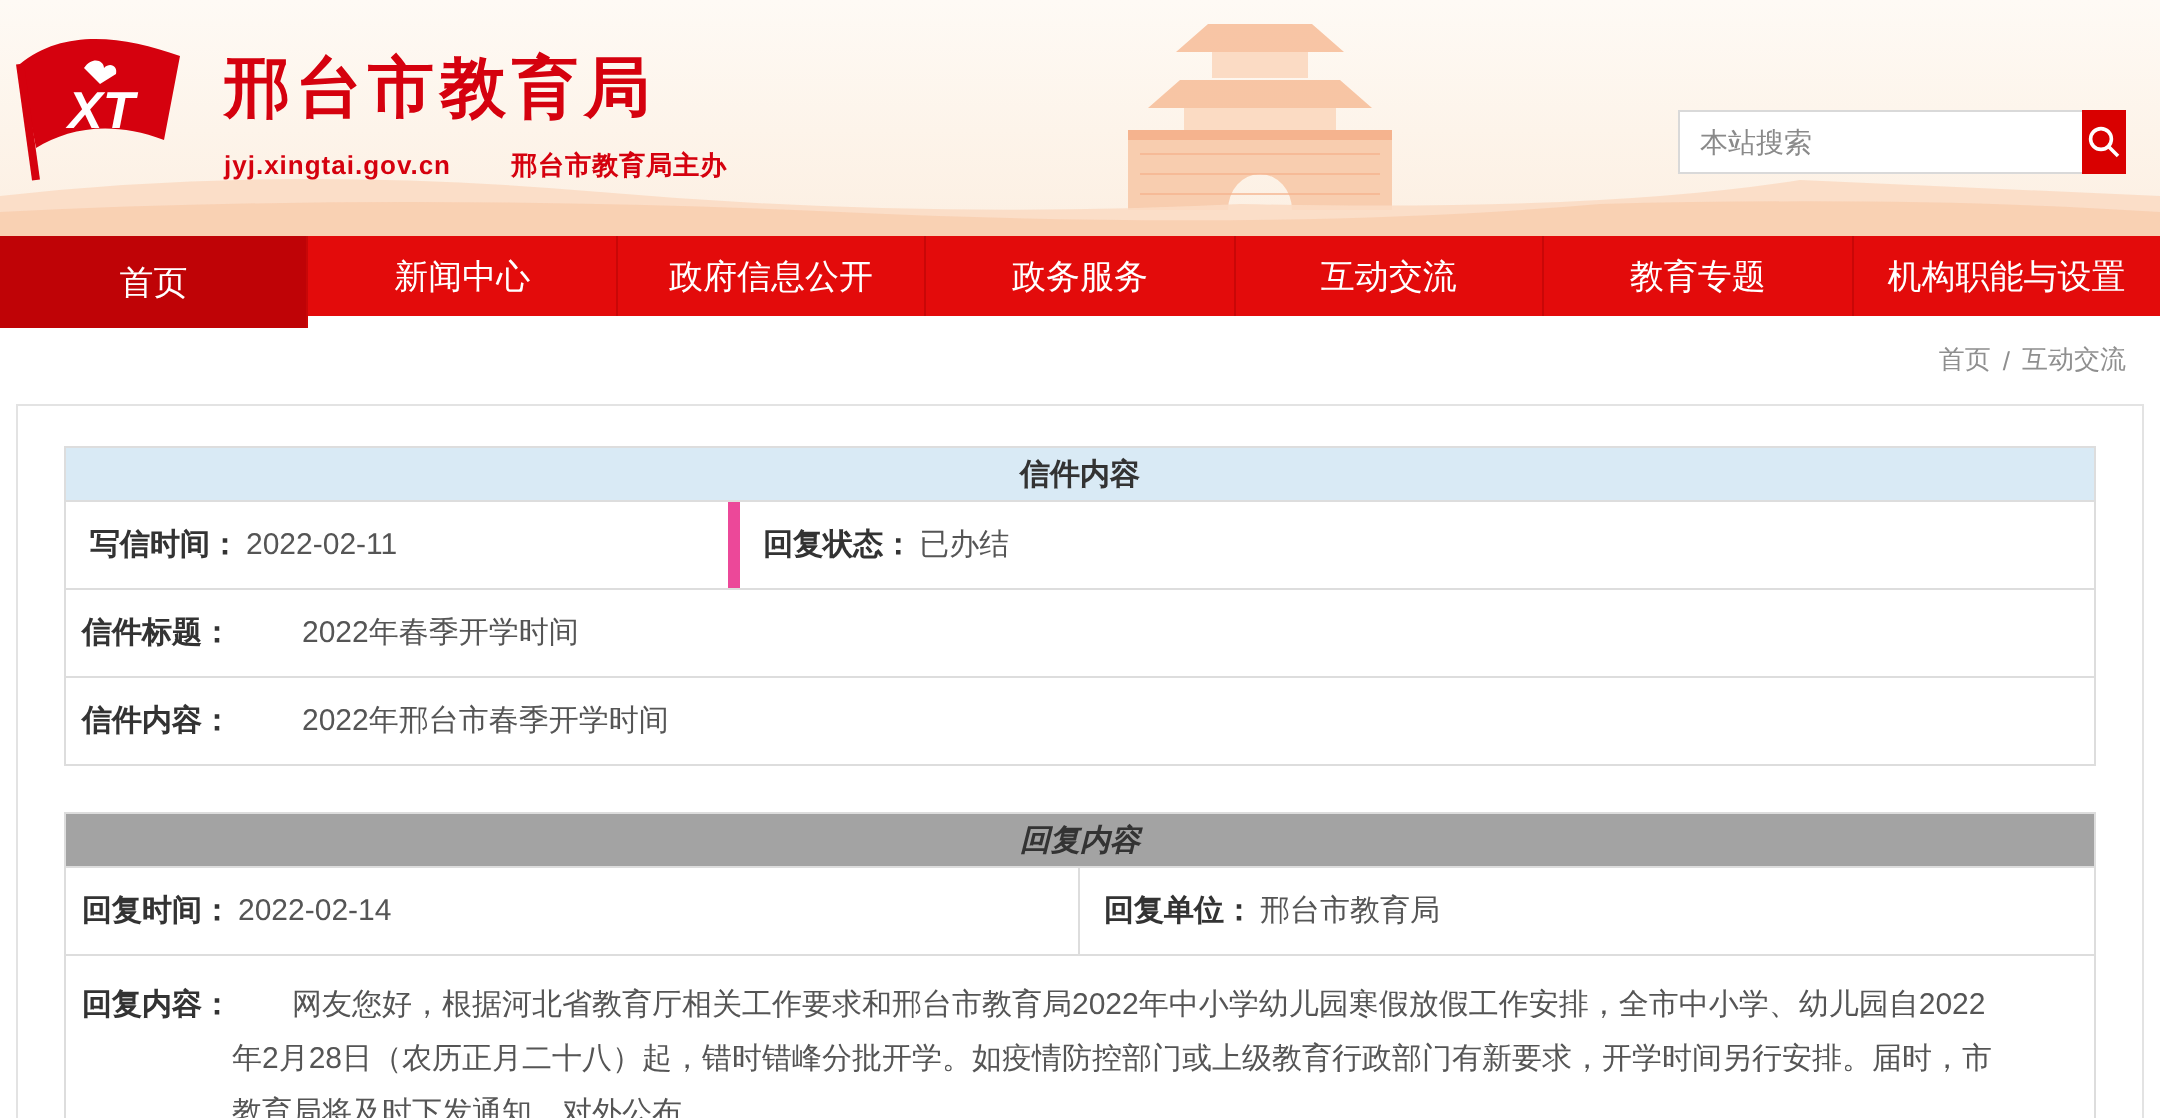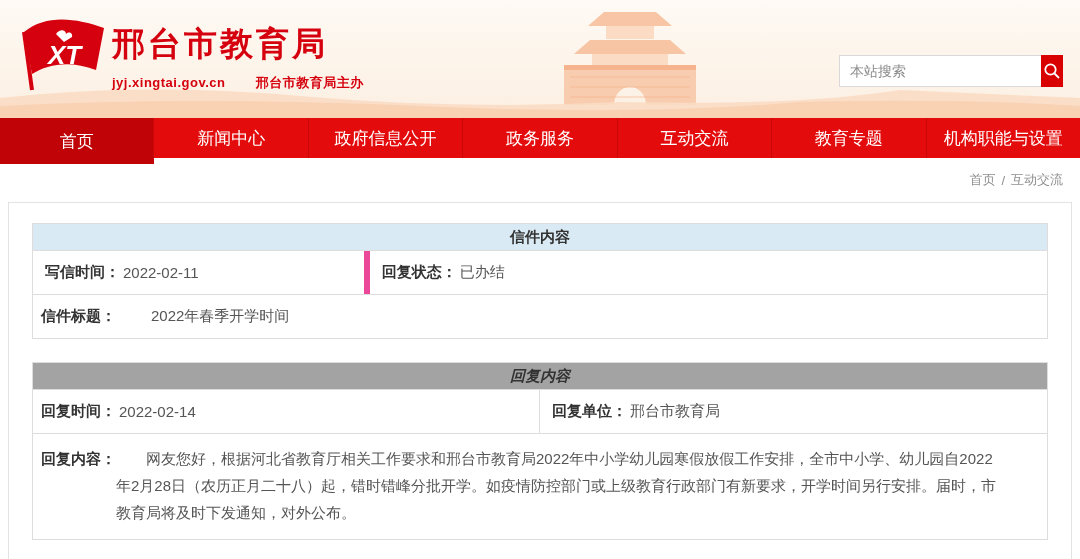--- a/index.html
+++ b/index.html
@@ -4,21 +4,21 @@
 <style>
   * { margin:0; padding:0; box-sizing:border-box; }
   html,body { width:1080px; height:559px; overflow:hidden; background:#fff;
     font-family:"Liberation Sans","DejaVu Sans",sans-serif; }
 
   
   .header { position:relative; height:118px; overflow:hidden;
     background:linear-gradient(180deg,#fefaf5 0%,#fdf4ea 55%,#fcefe2 100%); }
   .hills { position:absolute; left:0; bottom:0; width:100%; height:46px; }
   .tower { position:absolute; left:500px; top:2px; opacity:.85; }
-  .logo-area { position:absolute; left:18px; top:12px; display:flex; align-items:flex-start; }
+  .logo-area { position:absolute; left:4px; top:12px; display:flex; align-items:flex-start; }
   .flag-svg { display:block; }
   .site-title { position:absolute; left:112px; top:22px; }
   .site-title h1 { font-size:33px; font-weight:bold; color:#d5010e; letter-spacing:3px; }
   .site-sub { margin-top:7px; font-size:13px; font-weight:bold; color:#d5010e; letter-spacing:.5px; }
   .site-sub .org { margin-left:26px; }
   .search { position:absolute; right:17px; top:55px; width:224px; height:32px; display:flex; }
   .search input { flex:1; height:32px; border:1px solid #d9d9d9; border-right:none;
     padding:0 10px; font-size:14px; color:#333; outline:none; background:#fff; }
   .search input::placeholder { color:#8a8a8a; }
   .search button { width:32px; height:32px; background:#d90000; border:none; cursor:pointer;
@@ -143,20 +143,26 @@
         <span class="lbl">回复状态：</span>
         <span class="val">已办结</span>
       </div>
     </div>
     <div class="tbl-row">
       <div class="cell full">
         <span class="lbl">信件标题：</span>
         <span class="val">2022年春季开学时间</span>
       </div>
     </div>
+    <div class="tbl-row">
+      <div class="cell full">
+        <span class="lbl">信件内容：</span>
+        <span class="val">2022年邢台市春季开学时间</span>
+      </div>
+    </div>
   </div>
 
   <div class="gap"></div>
 
   <div class="info-table">
     <div class="tbl-header pink">回复内容</div>
     <div class="tbl-row">
       <div class="cell w50a">
         <span class="lbl">回复时间：</span>
         <span class="val">2022-02-14</span>

